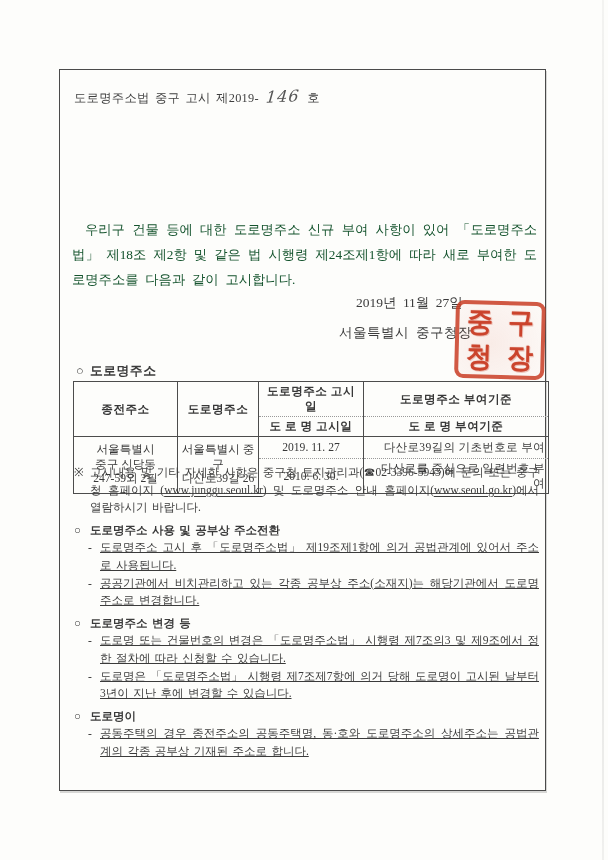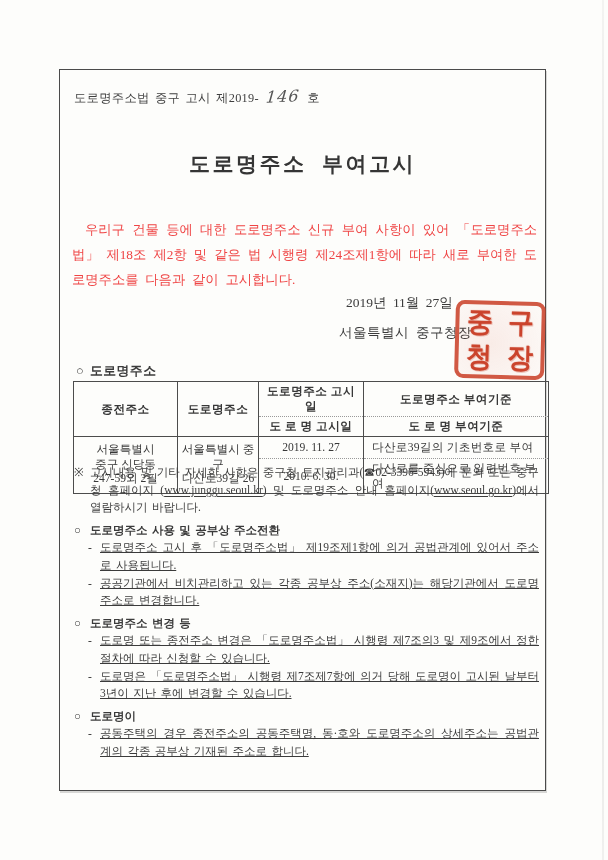--- a/index.html
+++ b/index.html
@@ -34,23 +34,23 @@
     letter-spacing: 1px; padding: 0 2px;
   }
   .doc-title {
     position: absolute; left: 0; top: 80px; width: 100%;
     text-align: center; font-size: 21px; font-weight: 700;
     letter-spacing: 2.5px; white-space: pre; color: #353535;
   }
   .body-par {
     position: absolute; left: 12px; top: 147px; width: 465px;
     font-size: 13.3px; line-height: 25px; text-align: justify;
-    word-spacing: 3.5px; text-indent: 13px; color: #ef4444;
-  }
-  .date-line { position: absolute; left: 286px; top: 224px; font-size: 13.5px; word-spacing: 3px; }
+    word-spacing: 3.5px; text-indent: 13px; color: #14532d;
+  }
+  .date-line { position: absolute; left: 296px; top: 224px; font-size: 13.5px; word-spacing: 3px; }
   .signer-line { position: absolute; left: 279px; top: 254px; font-size: 13.5px; word-spacing: 3px; letter-spacing: 0.5px; }
   .seal {
     position: absolute; left: 395px; top: 231px; width: 90px; height: 78px;
     border: 4px solid rgba(201,61,37,0.85); border-radius: 9px;
     transform: rotate(1.5deg);
     display: grid; grid-template-columns: 1fr 1fr; grid-template-rows: 1fr 1fr;
     align-items: center; justify-items: center;
     color: rgba(201,61,37,0.9);
     font-weight: 700; font-size: 26px; line-height: 1;
     text-shadow: 0 0 1px rgba(201,61,37,0.55), 1px 1px 0 rgba(201,61,37,0.25);
@@ -64,21 +64,21 @@
   .addr-table {
     position: absolute; left: 13px; top: 311px;
     border-collapse: collapse; table-layout: fixed; width: 475px;
     font-size: 11.6px; color: #383838;
   }
   .addr-table td { border: 1px solid #4c4c4c; text-align: center; padding: 2px 3px; }
   .addr-table td.hdr { font-weight: 600; height: 19px; letter-spacing: 0.5px; }
   .addr-table td.dot-b { border-bottom: 1px dotted #999; }
   .addr-table td.dot-t { border-top: 1px dotted #999; }
   .addr-table td.pre { white-space: pre-line; line-height: 14.5px; margin-top: 20px; }
-  .addr-table td.left { text-align: left; padding-left: 8px; letter-spacing: 0.3px; }
+  .addr-table td.left { text-align: right; padding-left: 8px; letter-spacing: 0.3px; }
   .addr-table td.body-cell { height: 22px; }
   .notes {
     position: absolute; left: 14px; top: 394px; width: 465px;
     font-size: 11.5px; line-height: 17.6px; color: #3b3b3b;
     word-spacing: 1.5px;
   }
   .note-row { display: flex; align-items: flex-start; }
   .note-row .marker { flex: 0 0 16px; }
   .note-row .ntext { flex: 1; text-align: justify; }
   .sec-title { display: flex; font-weight: 600; margin-top: 5px; }
@@ -92,21 +92,20 @@
 </head>
 <body>
 
 <div class="page">
   <div class="scan-edge-right"></div>
 
   <div class="frame">
 
     <div class="gazette-line"><span>도로명주소법 중구 고시 제2019-</span> <span class="handwritten">146</span> <span>호</span></div>
 
-    <div class="doc-title">도로명주소  부여고시</div>
 
     <div class="body-par">우리구 건물 등에 대한 도로명주소 신규 부여 사항이 있어 「도로명주소법」 제18조 제2항 및 같은 법 시행령 제24조제1항에 따라 새로 부여한 도로명주소를 다음과 같이 고시합니다.</div>
 
     <div class="date-line">2019년 11월 27일</div>
     <div class="signer-line">서울특별시 중구청장</div>
 
     <div class="seal">
       <span>중</span>
       <span>구</span>
       <span>청</span>
@@ -171,21 +170,21 @@
         </div>
       </div>
 
       <div class="sec-title">
         <span class="marker">○</span>
         <span>도로명주소 변경 등</span>
       </div>
       <div class="sec-items">
         <div class="item-row">
           <span class="marker">-</span>
-          <span class="itext">도로명 또는 종전주소 변경은 「도로명주소법」 시행령 제7조의3 및 제9조에서 정한 절차에 따라 신청할 수 있습니다.</span>
+          <span class="itext">도로명 또는 건물번호의 변경은 「도로명주소법」 시행령 제7조의3 및 제9조에서 정한 절차에 따라 신청할 수 있습니다.</span>
         </div>
         <div class="item-row">
           <span class="marker">-</span>
           <span class="itext">도로명은 「도로명주소법」 시행령 제7조제7항에 의거 당해 도로명이 고시된 날부터 3년이 지난 후에 변경할 수 있습니다.</span>
         </div>
       </div>
 
       <div class="sec-title">
         <span class="marker">○</span>
         <span>도로명이</span>

